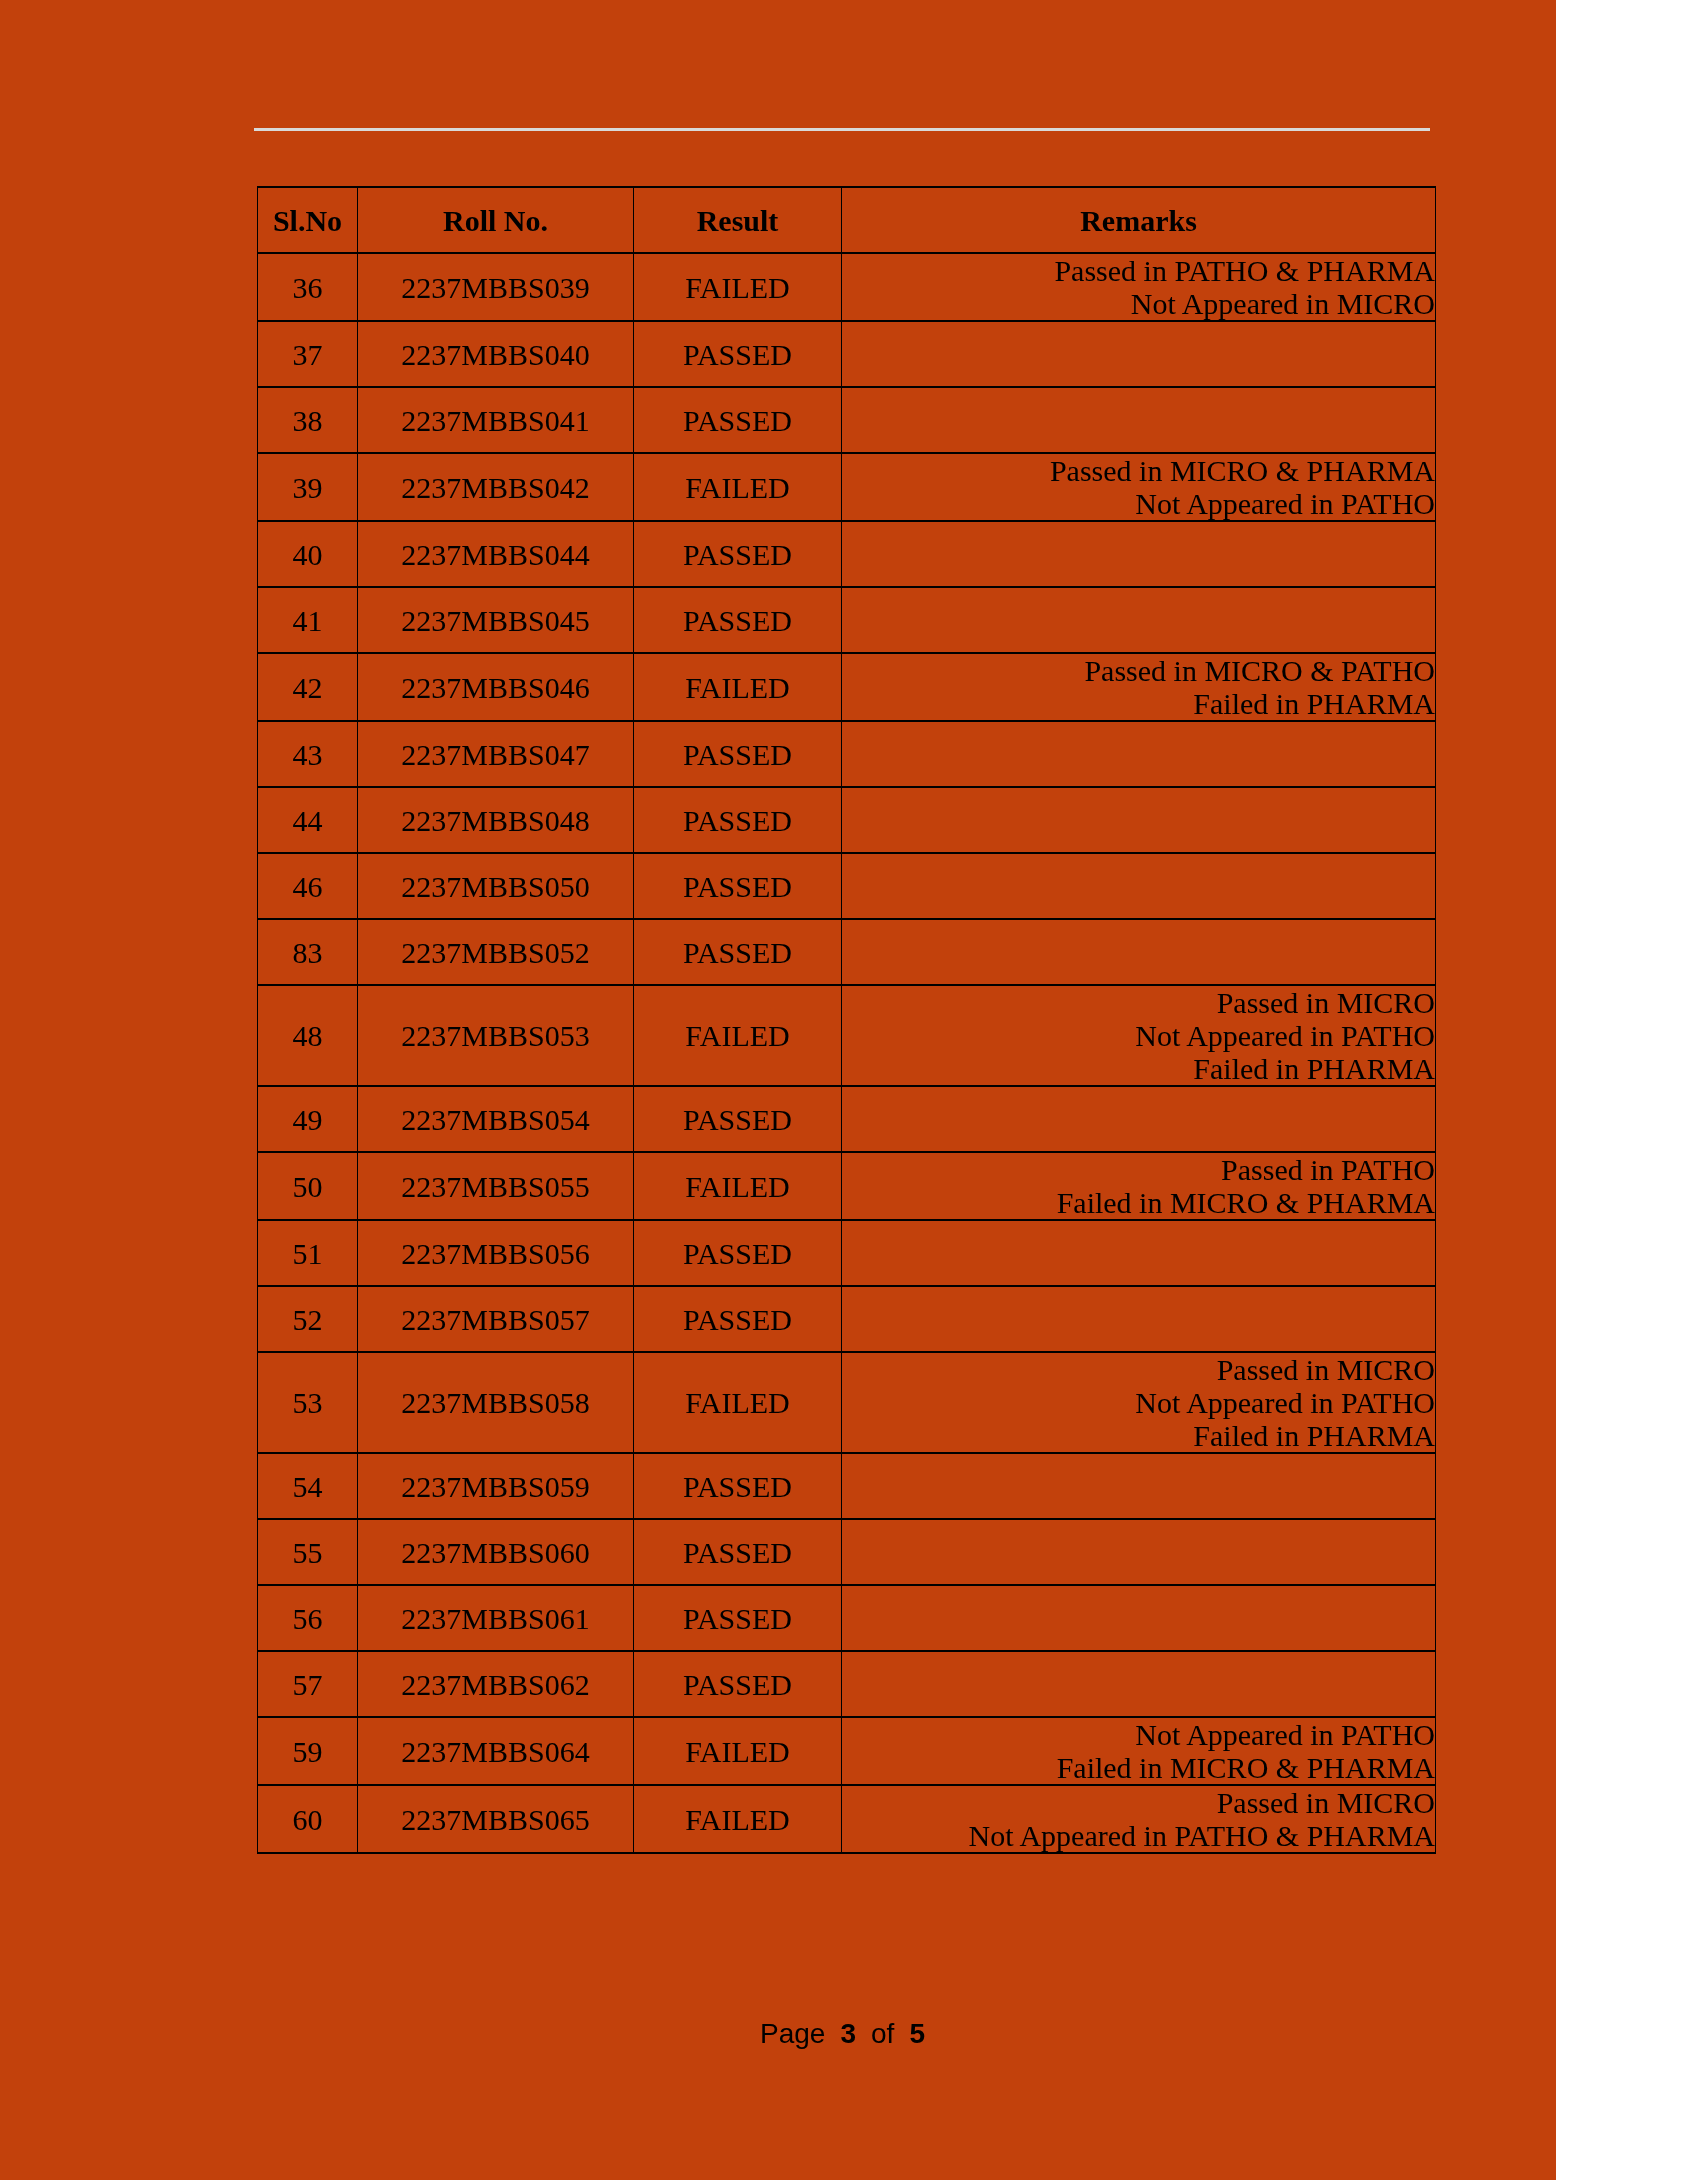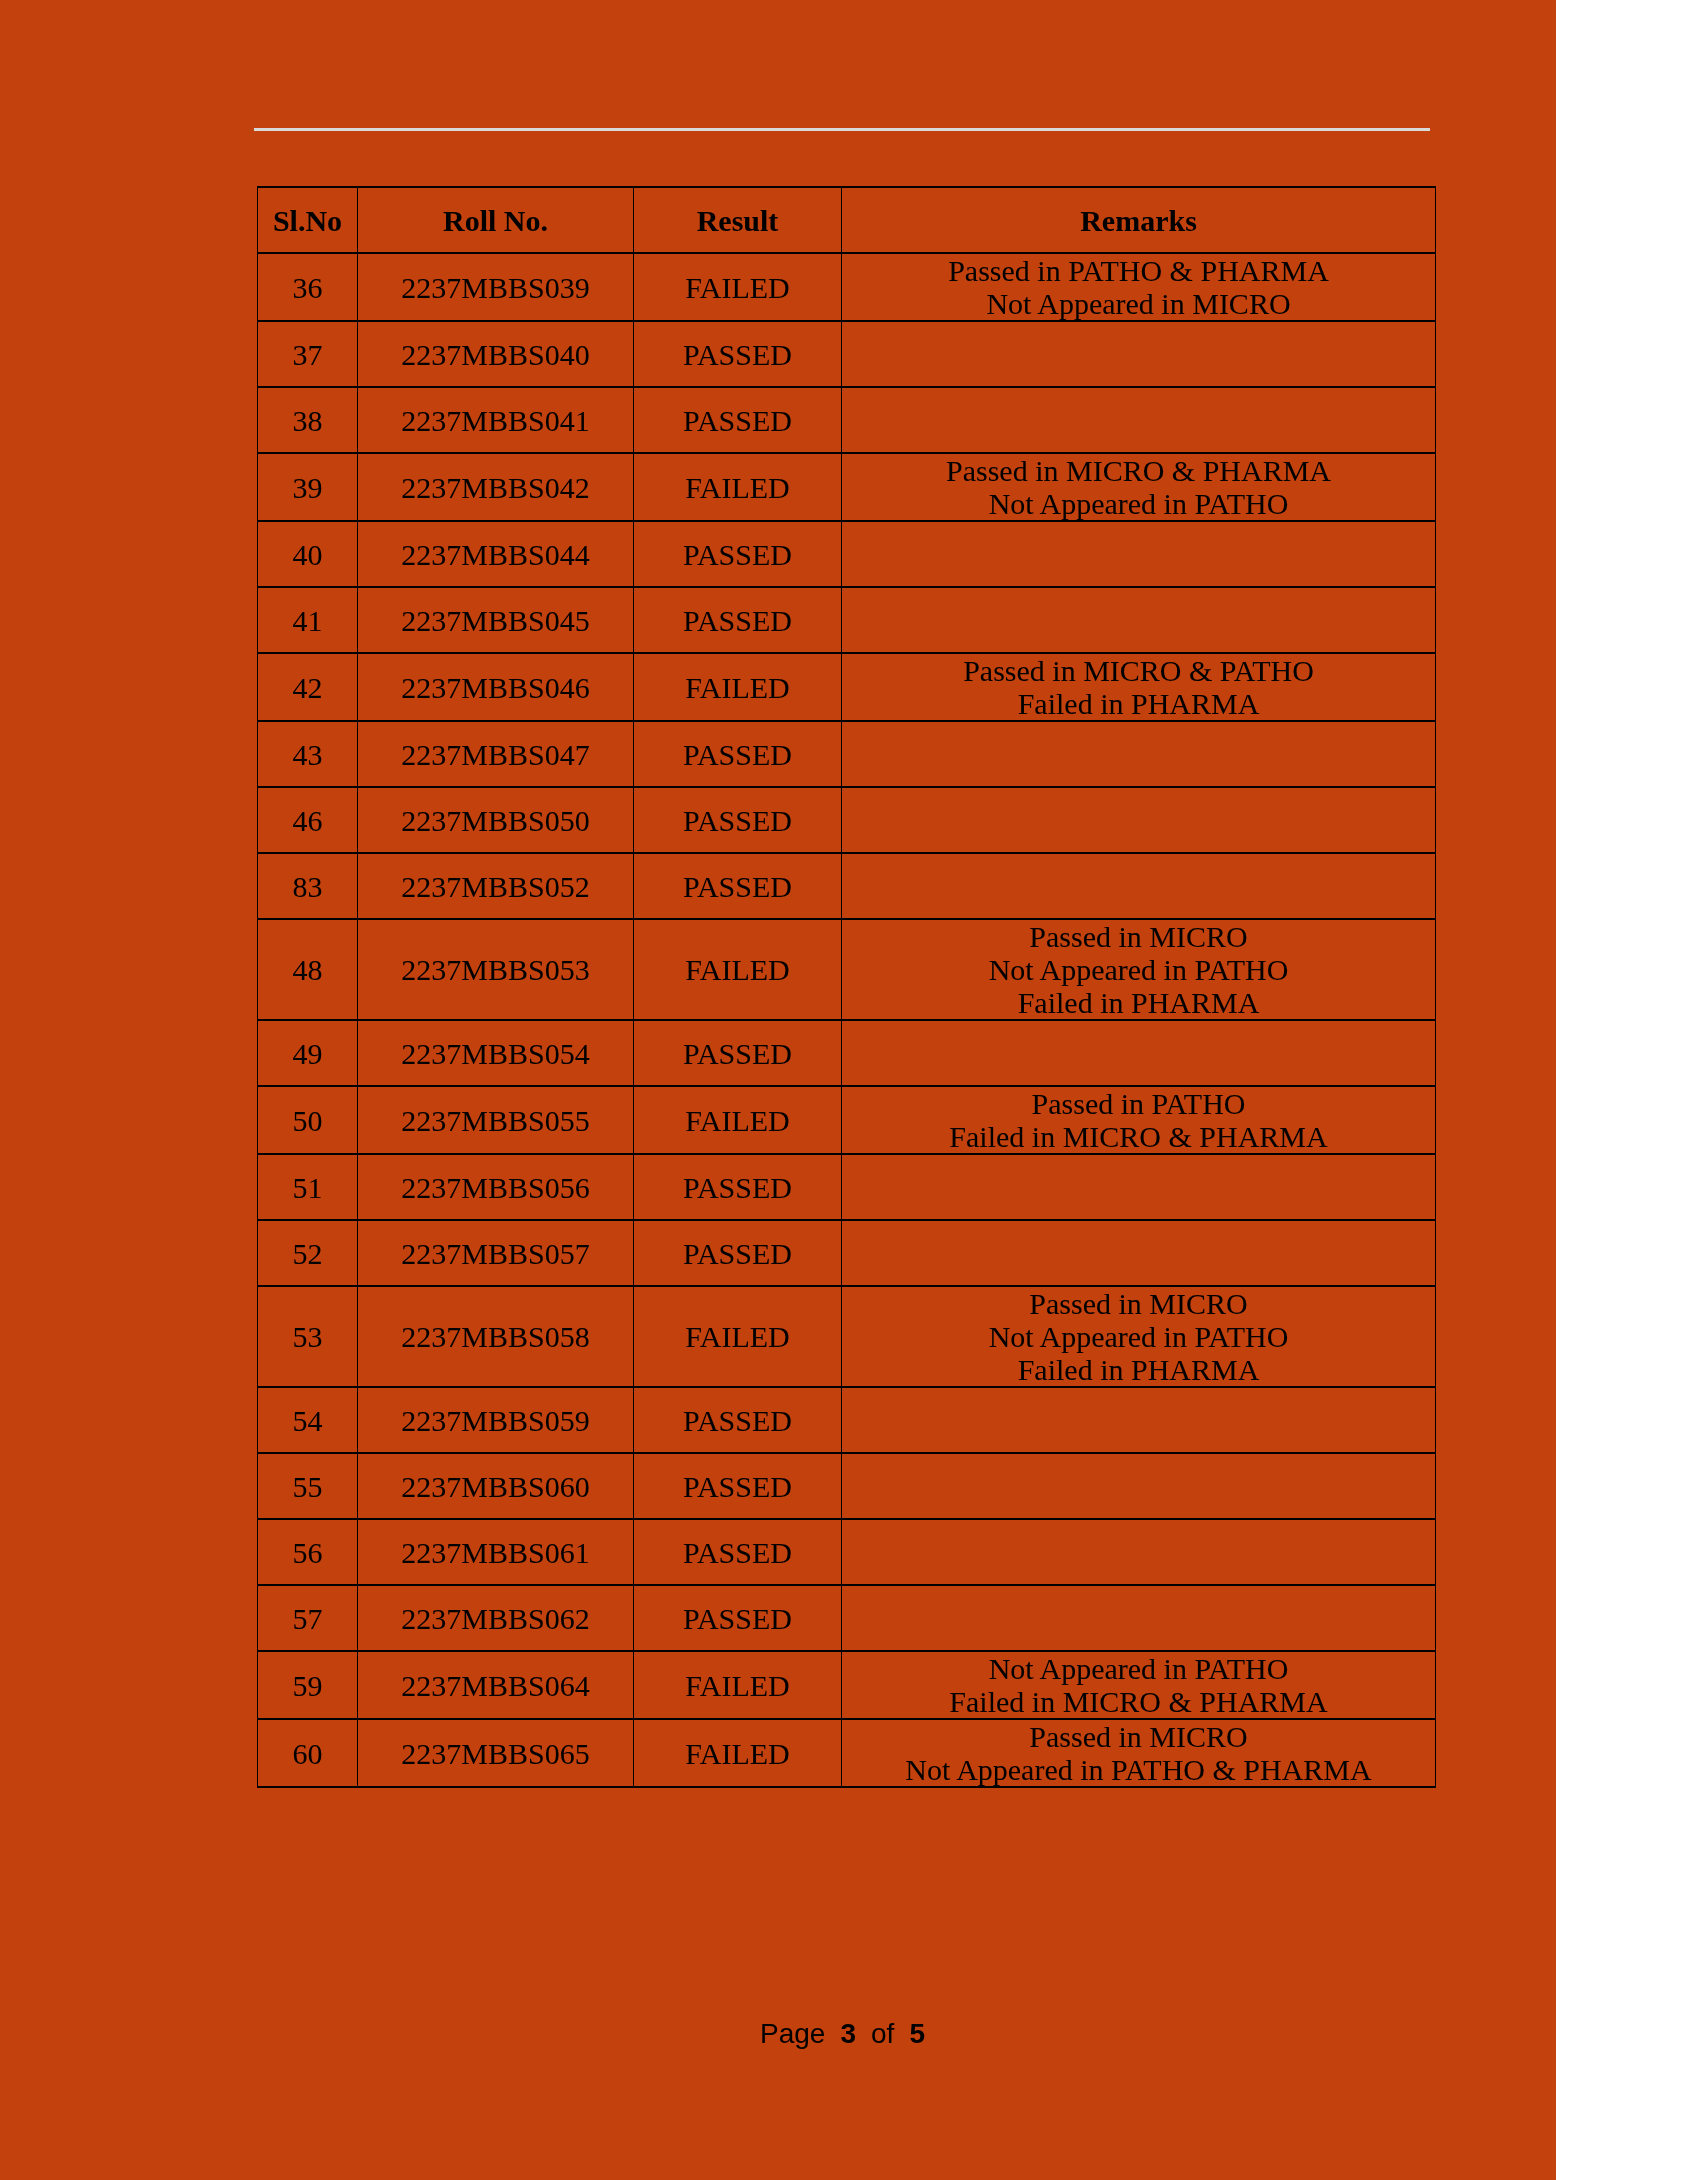--- a/index.html
+++ b/index.html
@@ -48,21 +48,21 @@
     height: 64px;
     text-align: center;
   }
   table.results td {
     height: 64px;
   }
   td.col-sl, td.col-roll, td.col-result {
     text-align: center;
   }
   td.col-remarks {
-    text-align: center;
+    text-align: right;
     padding-left: 11px;
     padding-right: 7.3px;
   }
   .remark-line {
     white-space: nowrap;
   }
   .footer {
     position: absolute;
     left: 0;
     top: 2015px;
@@ -154,20 +154,26 @@
             <div class="remark-line">Failed in PHARMA</div>
           </td>
         </tr>
         <tr>
           <td class="col-sl">43</td>
           <td class="col-roll">2237MBBS047</td>
           <td class="col-result">PASSED</td>
           <td class="col-remarks"></td>
         </tr>
         <tr>
+          <td class="col-sl">44</td>
+          <td class="col-roll">2237MBBS048</td>
+          <td class="col-result">PASSED</td>
+          <td class="col-remarks"></td>
+        </tr>
+        <tr>
           <td class="col-sl">46</td>
           <td class="col-roll">2237MBBS050</td>
           <td class="col-result">PASSED</td>
           <td class="col-remarks"></td>
         </tr>
         <tr>
           <td class="col-sl">83</td>
           <td class="col-roll">2237MBBS052</td>
           <td class="col-result">PASSED</td>
           <td class="col-remarks"></td>

